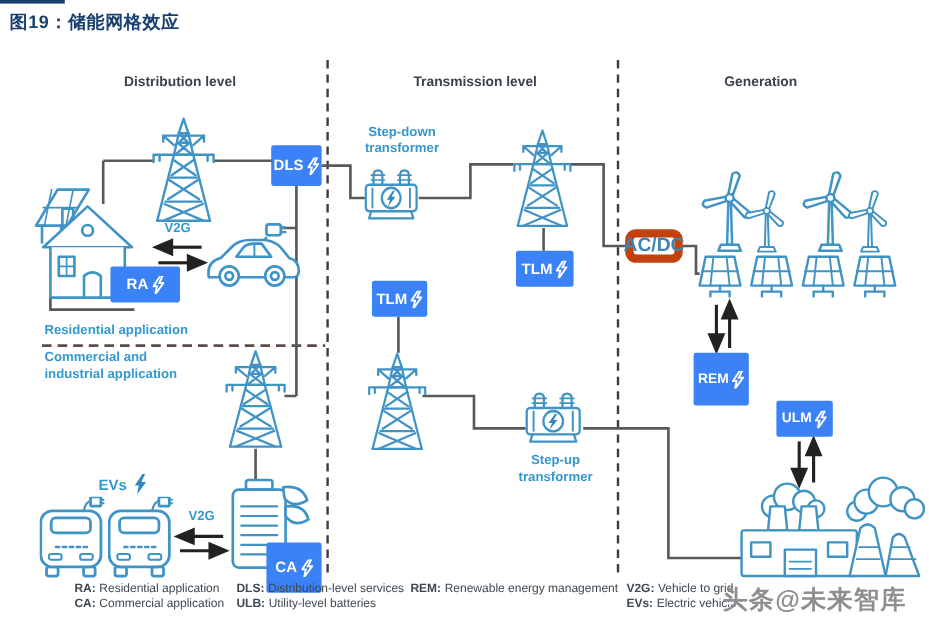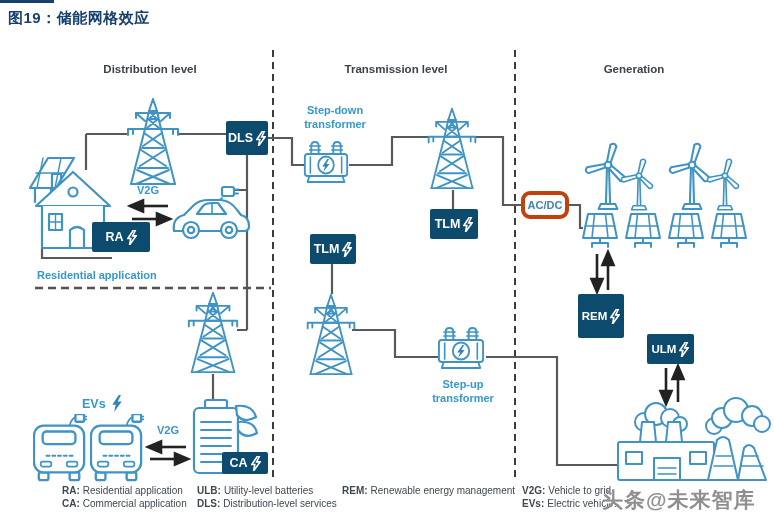--- a/index.html
+++ b/index.html
@@ -4,27 +4,27 @@
 <style>
   html,body{margin:0;padding:0;background:#fff;}
   .stage{position:relative;width:774px;height:529px;background:#fff;overflow:hidden;
          font-family:"Liberation Sans","DejaVu Sans",sans-serif;}
   .topstrip{position:absolute;left:0;top:0;width:54px;height:3px;background:#17406e;}
   .title{position:absolute;left:8px;top:9px;font-size:15px;font-weight:bold;color:#17406e;letter-spacing:.5px;}
   .art{position:absolute;left:0;top:0;}
   .sec{position:absolute;font-size:11.5px;font-weight:bold;color:#3a434b;text-align:center;}
   .bluelab{position:absolute;font-size:11px;font-weight:bold;color:#3598cc;line-height:1.25;}
   .center{text-align:center;}
-  .badge{position:absolute;background:#0c4a6e;color:#fff;display:flex;align-items:center;
+  .badge{position:absolute;background:#3b82f6;color:#fff;display:flex;align-items:center;
          justify-content:center;gap:3px;font-weight:bold;font-size:12.5px;border-radius:2px;text-align:center;}
   .badge .bolt{width:10px;height:15px;fill:none;stroke:#fff;stroke-width:1.9;flex:0 0 auto;}
   .bolt-blue{width:12px;height:17px;fill:#2e86bd;stroke:none;}
-  .acdc{position:absolute;left:521px;top:191px;width:48px;height:28px;border:4px solid #c2410c;
+  .acdc{position:absolute;left:521px;top:191px;width:48px;height:28px;border:7px solid #c2410c;
         border-radius:9px;background:#fff;display:flex;align-items:center;justify-content:center;
-        font-size:11px;font-weight:bold;color:#3d85b0;box-sizing:border-box;}
+        font-size:16px;font-weight:bold;color:#3d85b0;box-sizing:border-box;}
   .evs{position:absolute;left:52px;top:395px;display:flex;align-items:center;gap:5px;
        font-size:12.5px;font-weight:bold;color:#3598cc;padding-left:30px;}
   .legend{position:absolute;left:0;top:484px;width:774px;font-size:10px;color:#3f4850;}
   .lcol{position:absolute;top:0;white-space:nowrap;line-height:13px;}
   .lk{font-weight:bold;margin-right:3px;}
   .watermark{position:absolute;left:602px;top:486px;font-size:21px;font-weight:bold;color:#8f8f8f;
              text-shadow:2px 2px 0 #ffffff;letter-spacing:1px;white-space:nowrap;}
 </style>
 </head>
 <body>
@@ -218,20 +218,21 @@
 
   <div class="sec" style="left:75px;top:63px;width:150px">Distribution level</div>
   <div class="sec" style="left:326px;top:63px;width:140px">Transmission level</div>
   <div class="sec" style="left:574px;top:63px;width:120px">Generation</div>
 
   <div class="bluelab center" style="left:293px;top:104px;width:84px">Step-down transformer</div>
   <div class="bluelab center" style="left:418px;top:378px;width:90px">Step-up transformer</div>
   <div class="bluelab center" style="left:128px;top:184px;width:40px">V2G</div>
   <div class="bluelab center" style="left:148px;top:424px;width:40px">V2G</div>
   <div class="bluelab" style="left:37px;top:269px">Residential application</div>
+  <div class="bluelab" style="left:37px;top:292px;width:135px">Commercial and industrial application</div>
 
   <div class="evs">
     <span>EVs</span>
     <svg class="bolt-blue">
         <use href="#sym-bolt"></use>
       </svg>
   </div>
 
   <div class="badge" style="left:92px;top:222px;width:58px;height:30px">
     <span>RA</span>
@@ -250,21 +251,21 @@
     <svg class="bolt">
         <use href="#sym-bolt"></use>
       </svg>
   </div>
   <div class="badge" style="left:310px;top:234px;width:46px;height:30px">
     <span>TLM</span>
     <svg class="bolt">
         <use href="#sym-bolt"></use>
       </svg>
   </div>
-  <div class="badge" style="left:222px;top:452px;width:46px;height:22px">
+  <div class="badge" style="left:222px;top:452px;width:46px;height:42px">
     <span>CA</span>
     <svg class="bolt">
         <use href="#sym-bolt"></use>
       </svg>
   </div>
   <div class="badge" style="left:578px;top:294px;width:46px;height:44px;font-size:11.5px">
     <span>REM</span>
     <svg class="bolt">
         <use href="#sym-bolt"></use>
       </svg>
@@ -279,22 +280,22 @@
   <div class="acdc">
     <span>AC/DC</span>
   </div>
 
   <div class="legend">
     <div class="lcol" style="left:62px">
       <div><span class="lk">RA:</span><span>Residential application</span></div>
       <div><span class="lk">CA:</span><span>Commercial application</span></div>
     </div>
     <div class="lcol" style="left:197px">
+      <div><span class="lk">DLS:</span><span>Distribution-level services</span></div>
       <div><span class="lk">ULB:</span><span>Utility-level batteries</span></div>
-      <div><span class="lk">DLS:</span><span>Distribution-level services</span></div>
     </div>
     <div class="lcol" style="left:342px">
       <div><span class="lk">REM:</span><span>Renewable energy management</span></div>
     </div>
     <div class="lcol" style="left:522px">
       <div><span class="lk">V2G:</span><span>Vehicle to grid</span></div>
       <div><span class="lk">EVs:</span><span>Electric vehicles</span></div>
     </div>
   </div>
 

